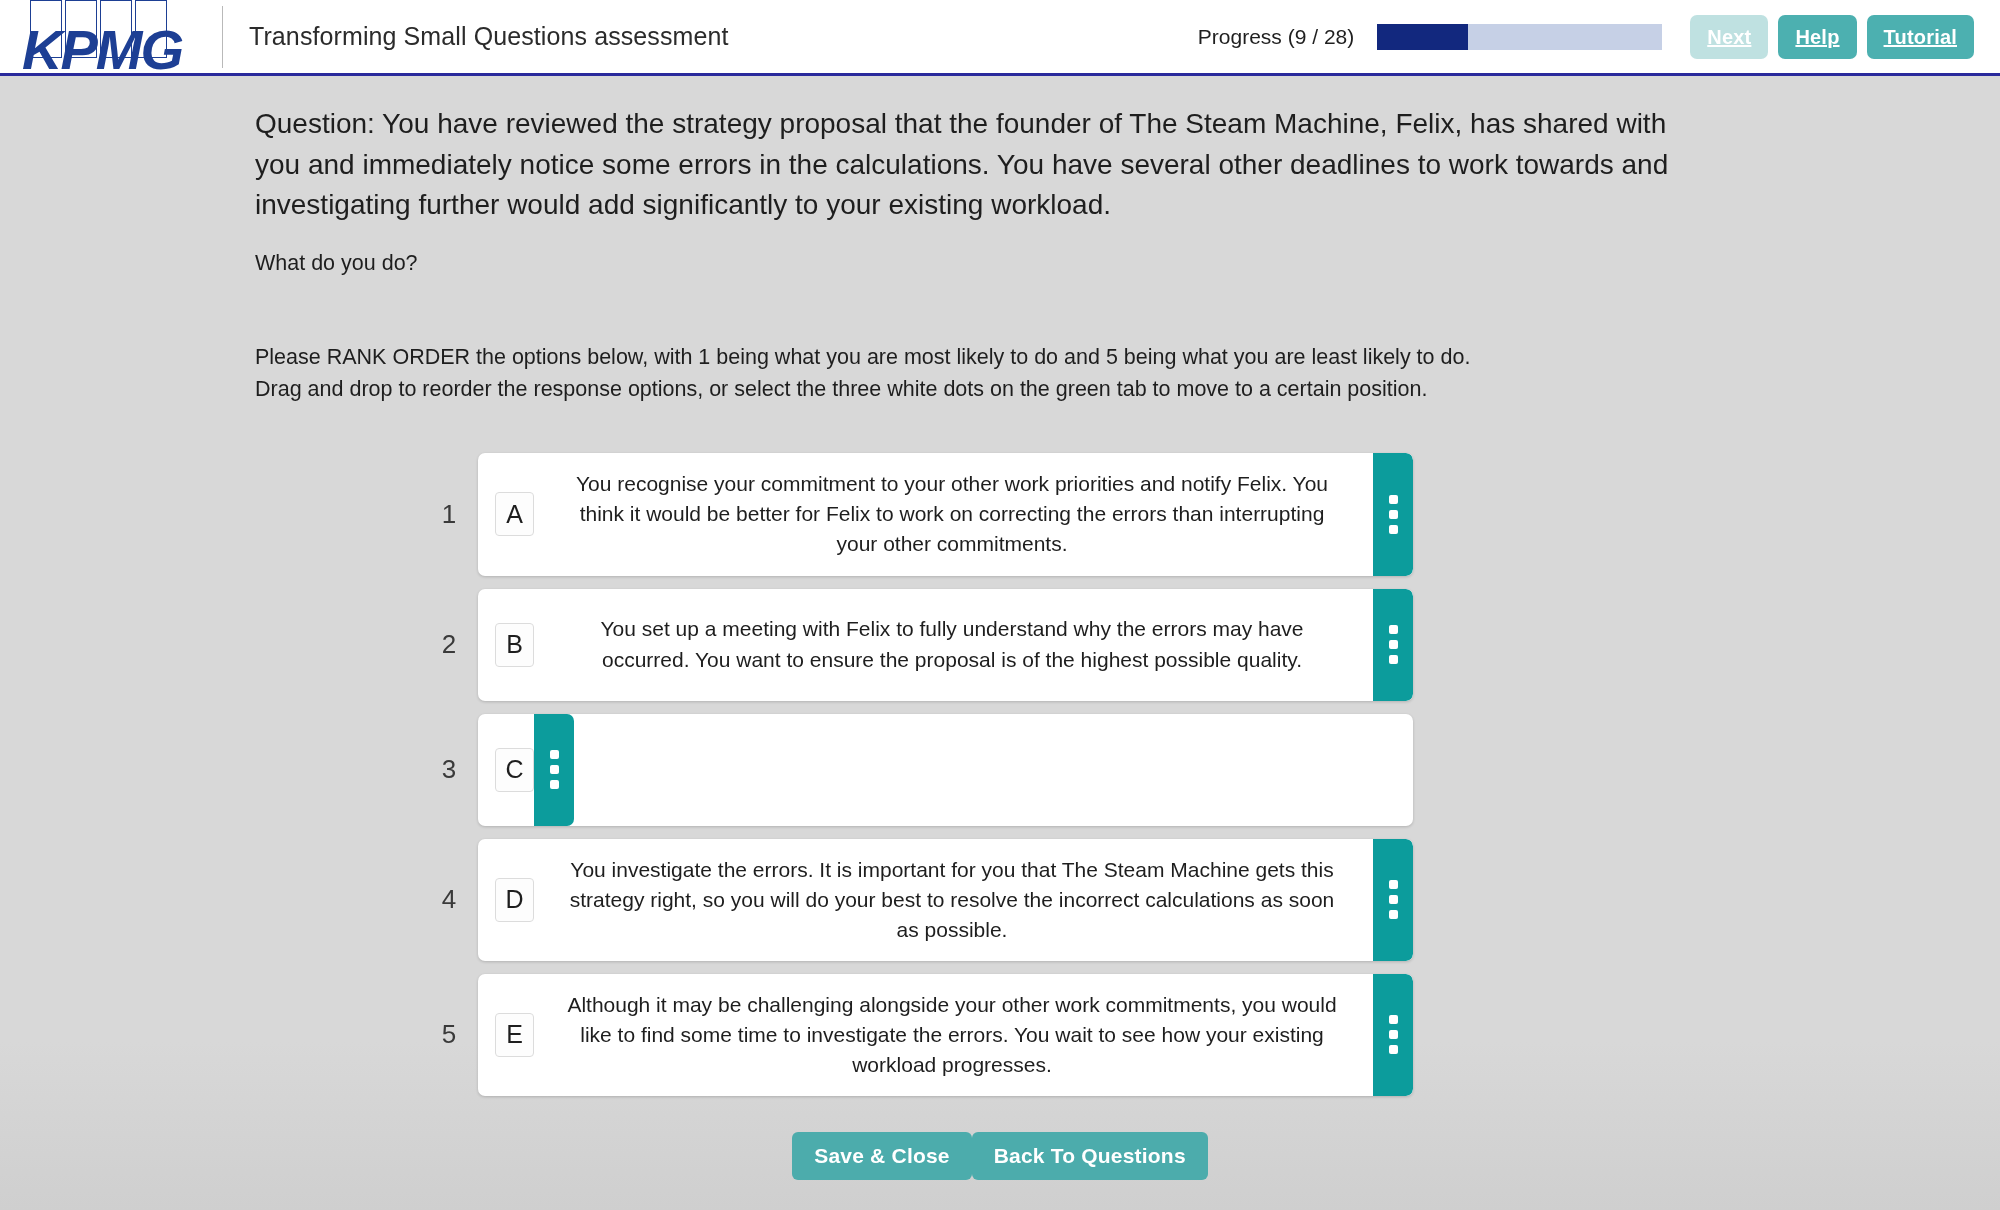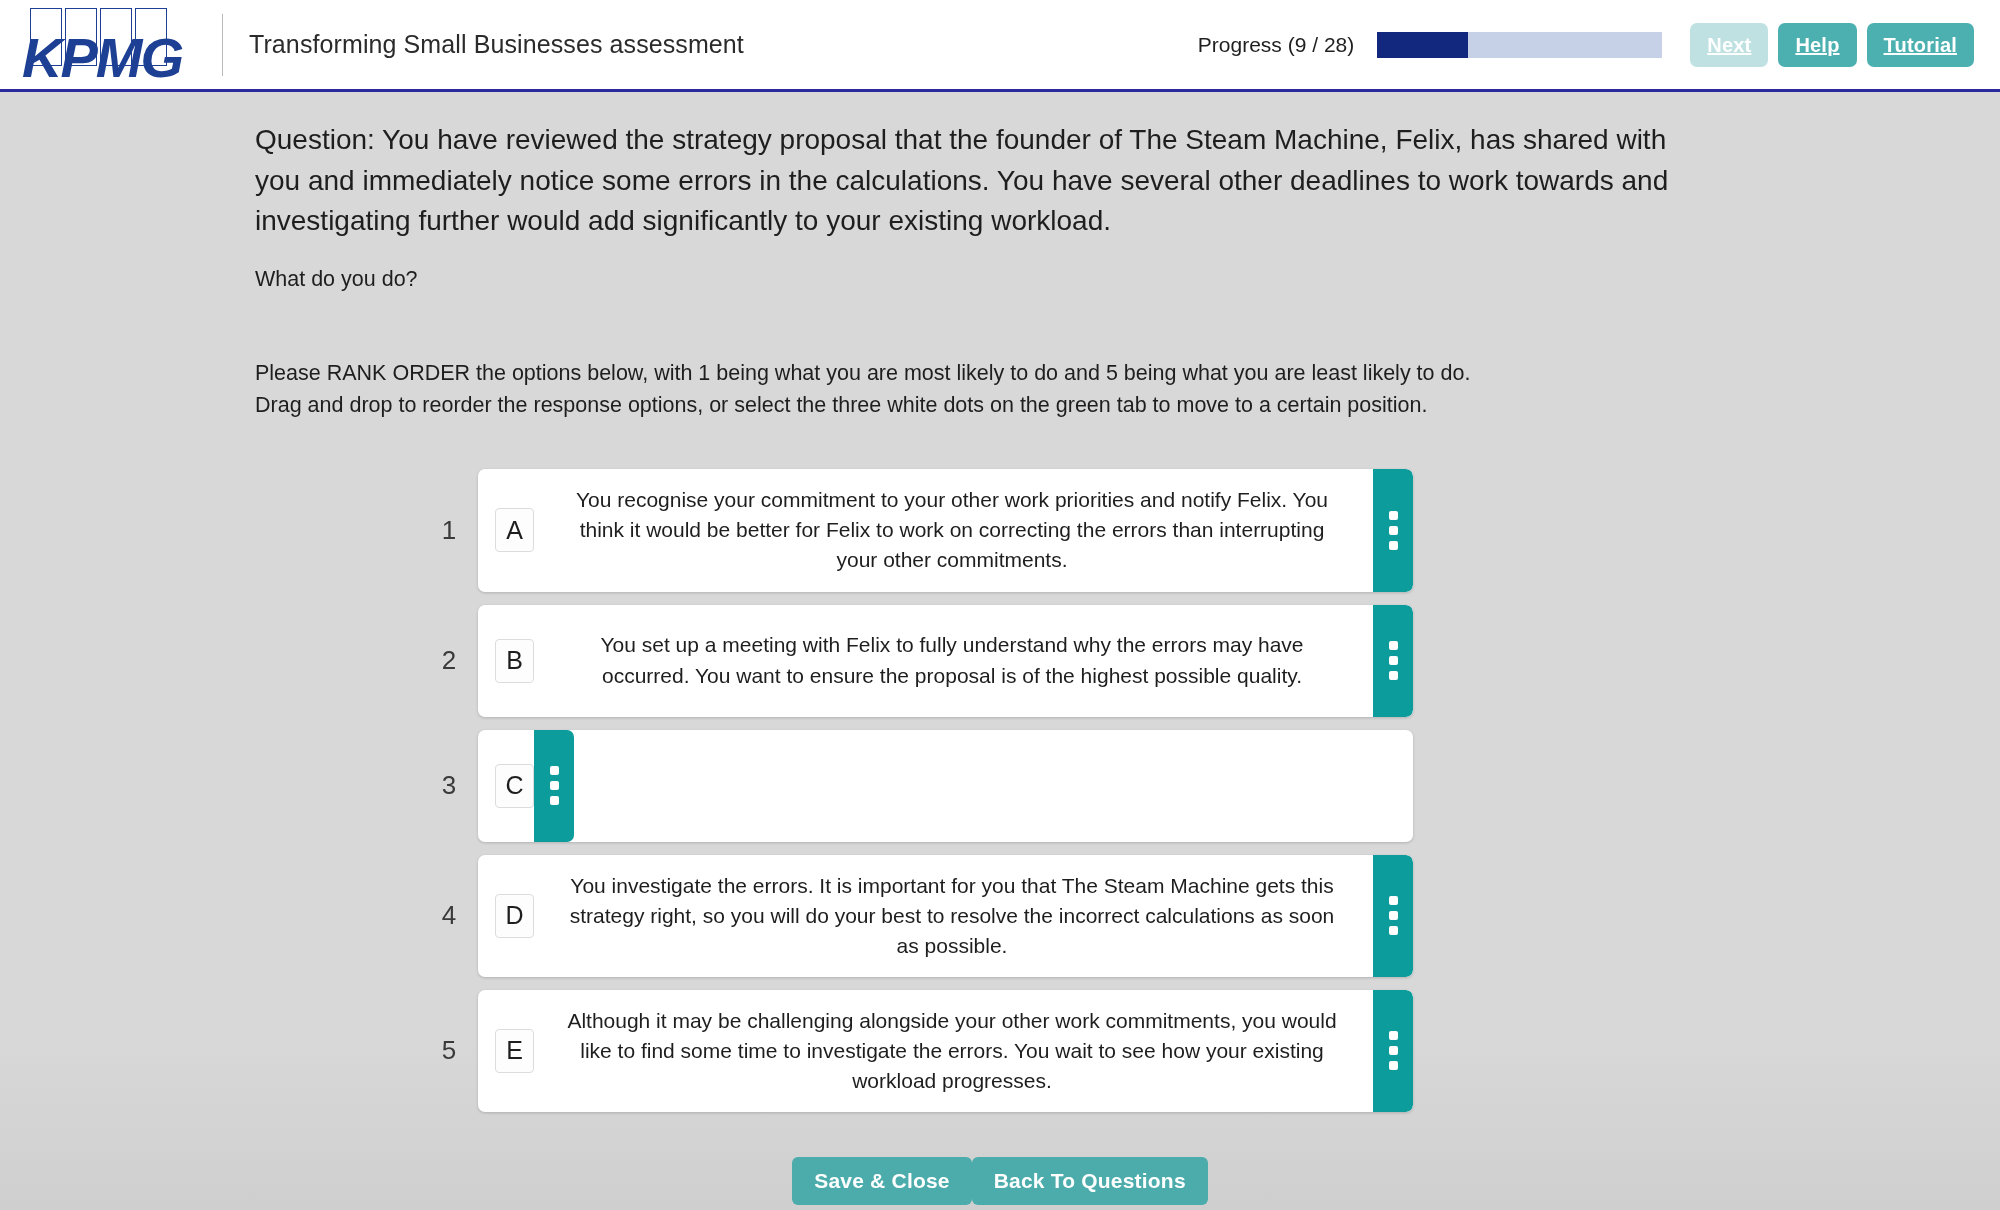--- a/index.html
+++ b/index.html
@@ -21,21 +21,21 @@
     width: 2000px;
     height: 1210px;
     position: relative;
     display: flex;
     flex-direction: column;
     background: linear-gradient(to bottom, #d8d8d8 0%, #d8d8d8 86%, #cfcfcf 100%);
   }
 
   
   .header {
-    height: 92px;
+    height: 76px;
     background: #ffffff;
     border-bottom: 3px solid #2a2a9c;
     display: flex;
     align-items: center;
     flex: 0 0 auto;
     position: relative;
   }
 
   .logo-wrap {
     width: 210px;
@@ -250,21 +250,21 @@
     height: 9px;
     border-radius: 2px;
     background: #ffffff;
   }
 
   
   .footer {
     position: absolute;
     left: 0;
     right: 0;
-    bottom: 5px;
+    bottom: 30px;
     display: flex;
     justify-content: center;
   }
   .foot-btn {
     border: none;
     border-radius: 6px;
     background: #4cacac;
     color: #ffffff;
     font-size: 21px;
     font-weight: bold;
@@ -288,21 +288,21 @@
             <i></i>
             <i></i>
             <i></i>
         </span>
         <span class="word">KPMG</span>
       </div>
     </div>
 
     <div class="header-divider"></div>
 
-    <div class="assessment-title">Transforming Small Businesses assessment</div>
+    <div class="assessment-title">Transforming Small Questions assessment</div>
 
     <div class="header-right">
       <div class="progress-label">Progress (9 / 28)</div>
 
       <div class="progress-track">
         <div class="progress-fill" style="width: 32%;"></div>
       </div>
 
       <button class="hdr-btn disabled">Next</button>
       <button class="hdr-btn solid">Help</button>

